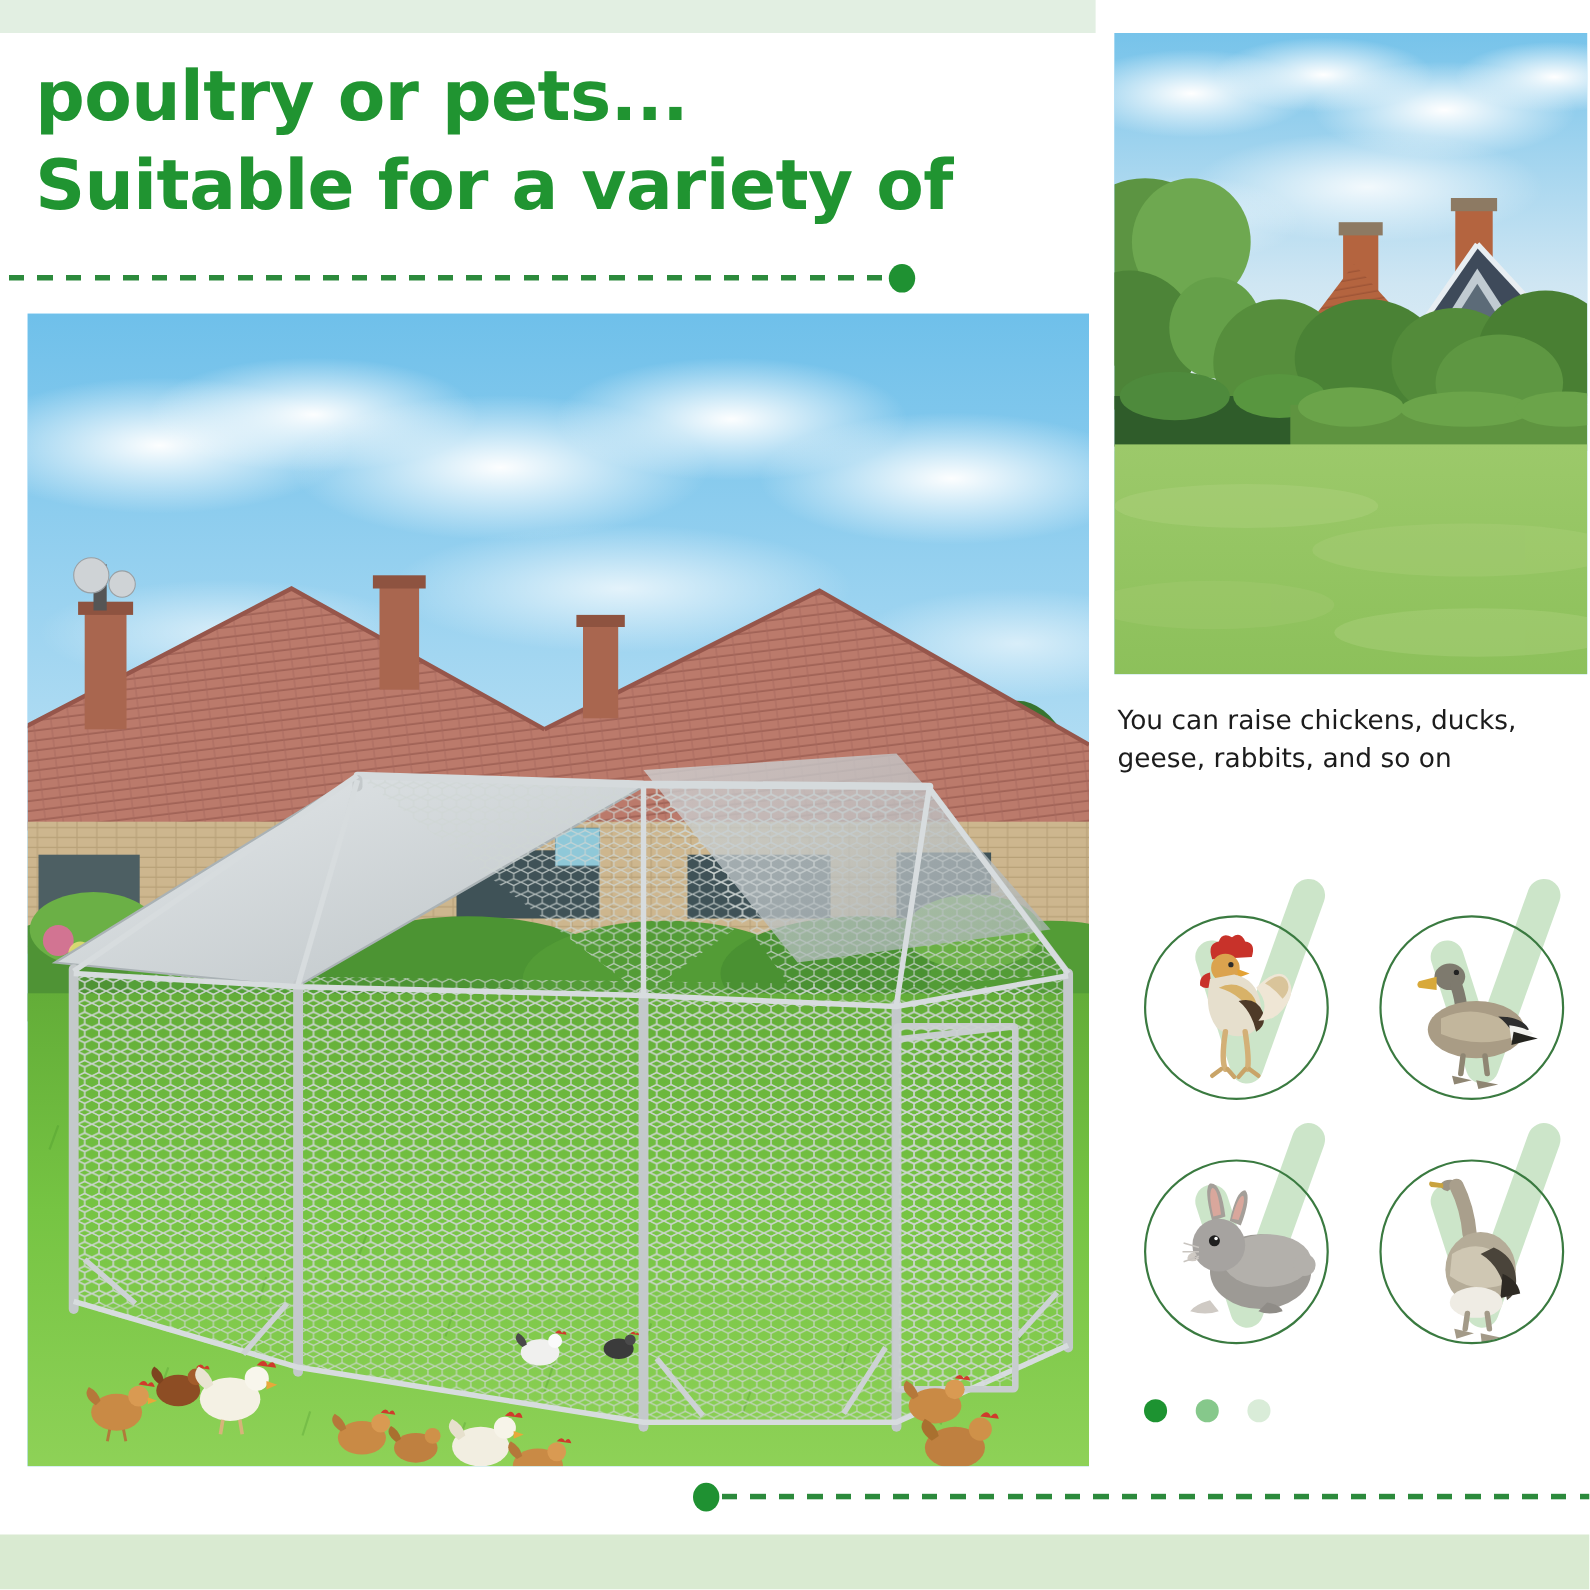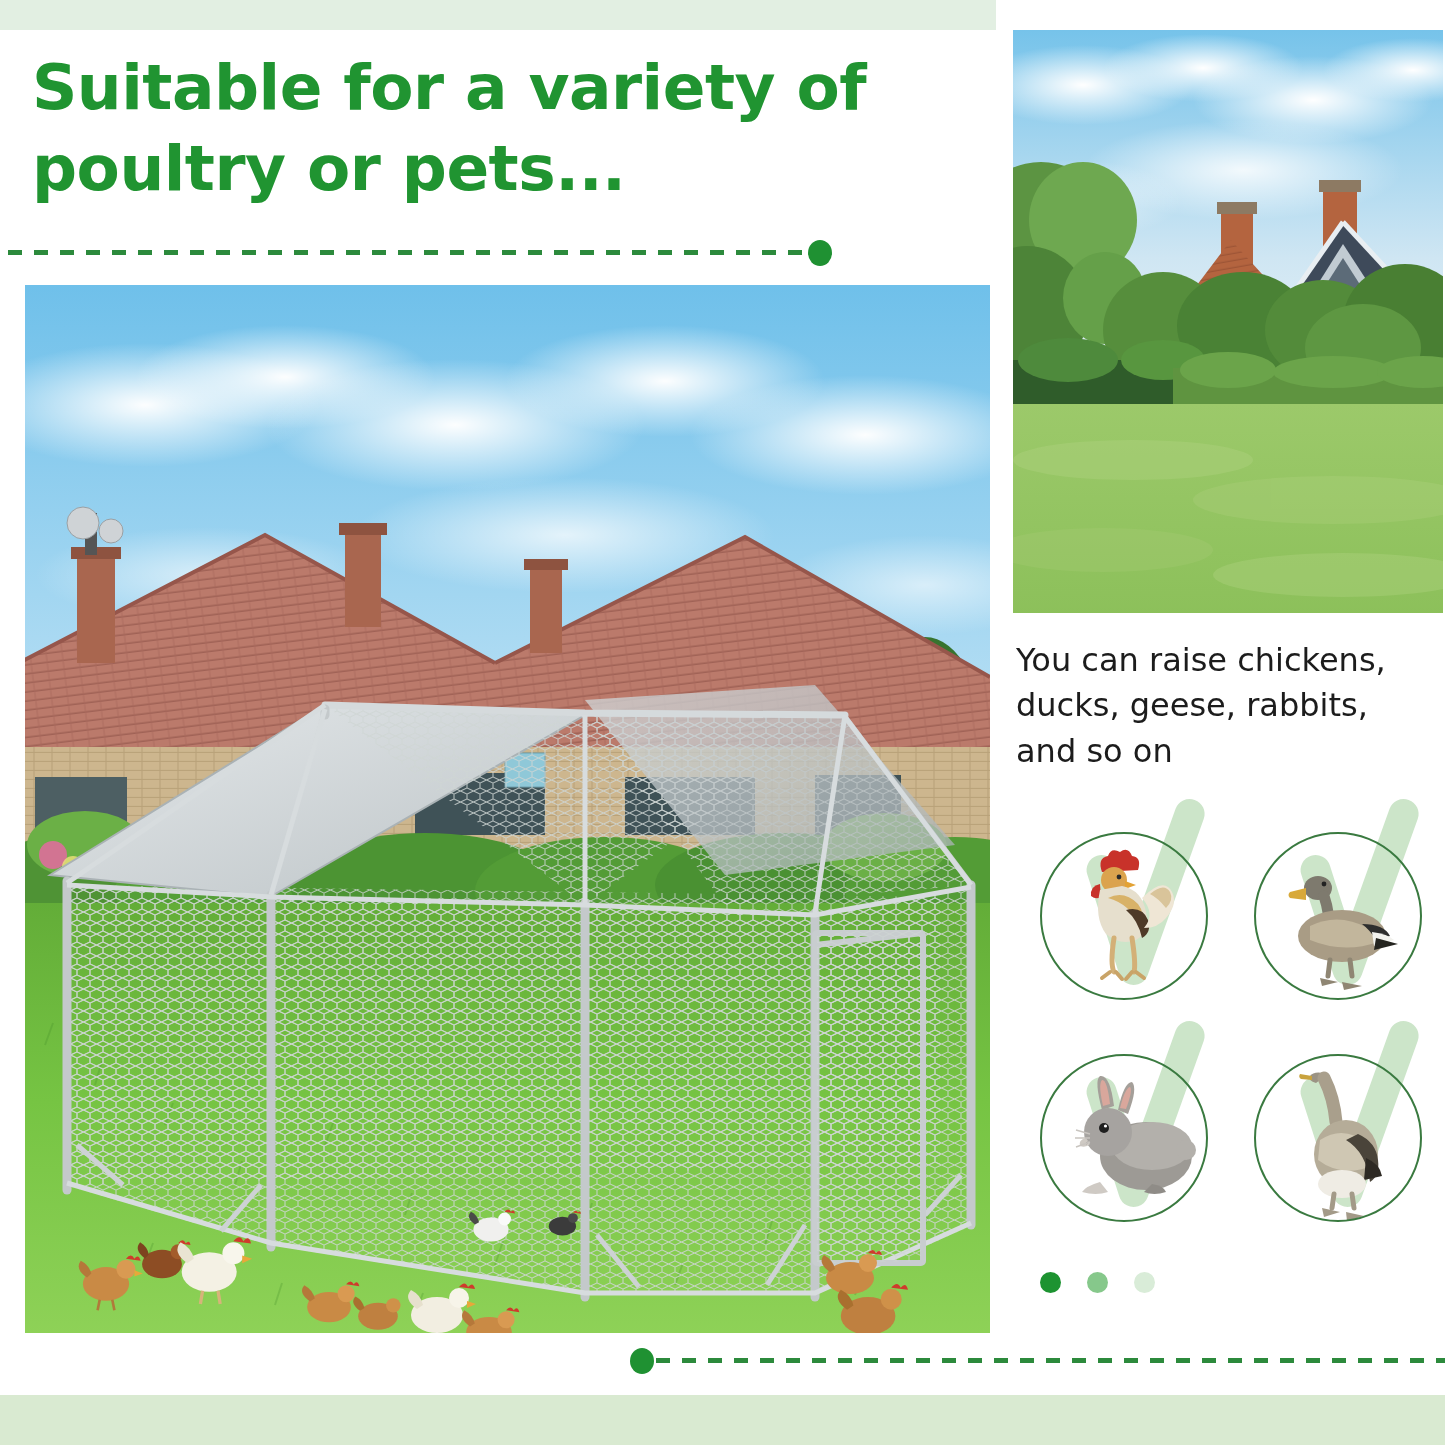--- a/index.html
+++ b/index.html
@@ -62,21 +62,21 @@
   .photo-landscape{
     position:absolute; left:1013px; top:30px; width:430px; height:583px;
     overflow:hidden; background:#9fd6f2;
   }
   .photo-landscape svg{ display:block; width:100%; height:100%; }
 
   
   .side-copy{
     position:absolute; left:1016px; top:638px; width:420px;
     font-family:"DejaVu Sans", sans-serif;
-    font-size:32px; line-height:1.42; color:#1c1c1c;
+    font-size:24px; line-height:1.42; color:#1c1c1c;
   }
 
   
   .badge-grid{
     position:absolute; left:1022px; top:808px; width:418px; height:438px;
     display:grid; grid-template-columns:1fr 1fr; grid-template-rows:1fr 1fr;
     gap:6px 10px;
   }
   .badge{
     position:relative; width:100%; height:100%;
@@ -104,22 +104,22 @@
   }
   .dot{ width:21px; height:21px; border-radius:50%; }
 </style>
 </head>
 <body>
 
 <div class="band-top-left" style="background: rgb(226, 239, 226);"></div>
 <div class="band-bottom" style="background: rgb(217, 234, 209);"></div>
 
 <div class="headline" style="color: rgb(32, 148, 49);">
+  <div>poultry or pets...</div>
   <div>Suitable for a variety of</div>
-  <div>poultry or pets...</div>
 </div>
 
 <div class="rule" id="rule-top">
   <div class="dash"></div>
   <div class="knob"></div>
 </div>
 
 <div class="hero">
 <svg viewBox="0 0 965 1048" preserveAspectRatio="xMidYMid slice">
   <defs>

